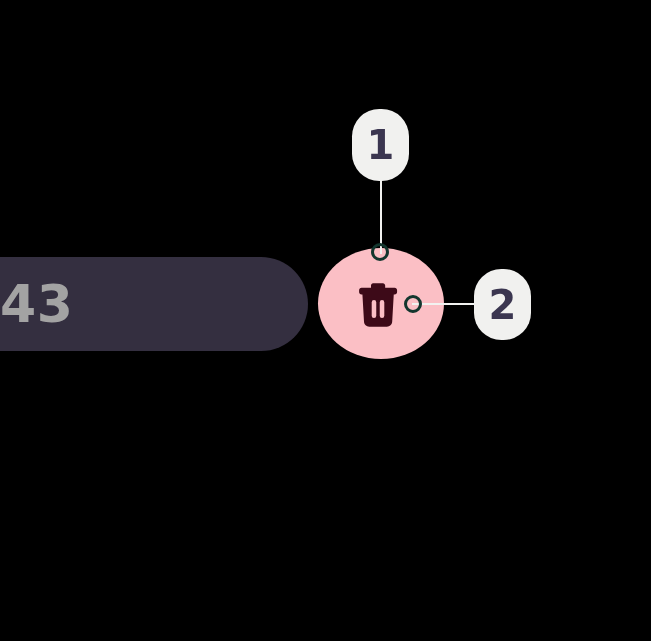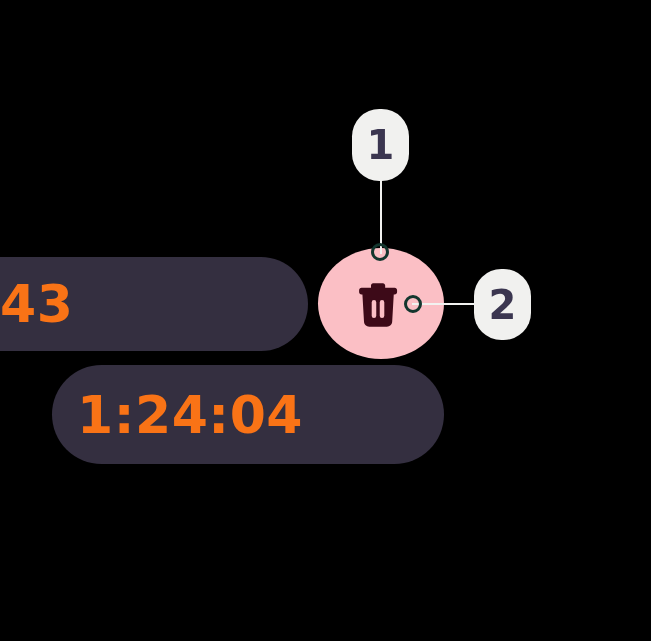--- a/index.html
+++ b/index.html
@@ -21,21 +21,21 @@
   
   .pill {
     position: absolute;
     background: #342F40;
     border-radius: 999px;
     display: flex;
     align-items: center;
     box-sizing: border-box;
   }
   .pill-label {
-    color: #f97316;
+    color: #a3a3a3;
     font-family: "DejaVu Sans", sans-serif;
     font-weight: bold;
     letter-spacing: 0.5px;
     white-space: nowrap;
   }
 
   #pill-duration {
     left: -60px;
     top: 257px;
     width: 368px;
@@ -138,23 +138,20 @@
 </style>
 </head>
 <body>
 
 <div id="screen">
 
   <div class="pill" id="pill-duration">
     <span class="pill-label">43</span>
   </div>
 
-  <div class="pill" id="pill-timer">
-    <span class="pill-label">1:24:04</span>
-  </div>
 
   <div id="delete-circle">
     <span>
       <svg width="42" height="48" viewBox="0 0 24 26" aria-hidden="true">
         <path fill="#3D0A18" d="M9.2 0.6h5.6c0.7 0 1.3 0.6 1.3 1.3v1.2h5.4c0.8 0 1.4 0.6 1.4 1.4v1.1c0 0.8-0.6 1.4-1.4 1.4h-0.5l-0.9 15.6c-0.1 1.6-1.4 2.8-3 2.8H7c-1.6 0-2.9-1.2-3-2.8L3.1 7h-0.5C1.8 7 1.2 6.4 1.2 5.6V4.5c0-0.8 0.6-1.4 1.4-1.4h5.4V1.9C8 1.2 8.5 0.6 9.2 0.6z"></path>
         <rect x="8.4" y="10.2" width="2.6" height="10.2" rx="1.3" fill="#FBBFC5"></rect>
         <rect x="13.0" y="10.2" width="2.6" height="10.2" rx="1.3" fill="#FBBFC5"></rect>
       </svg>
     </span>
   </div>

